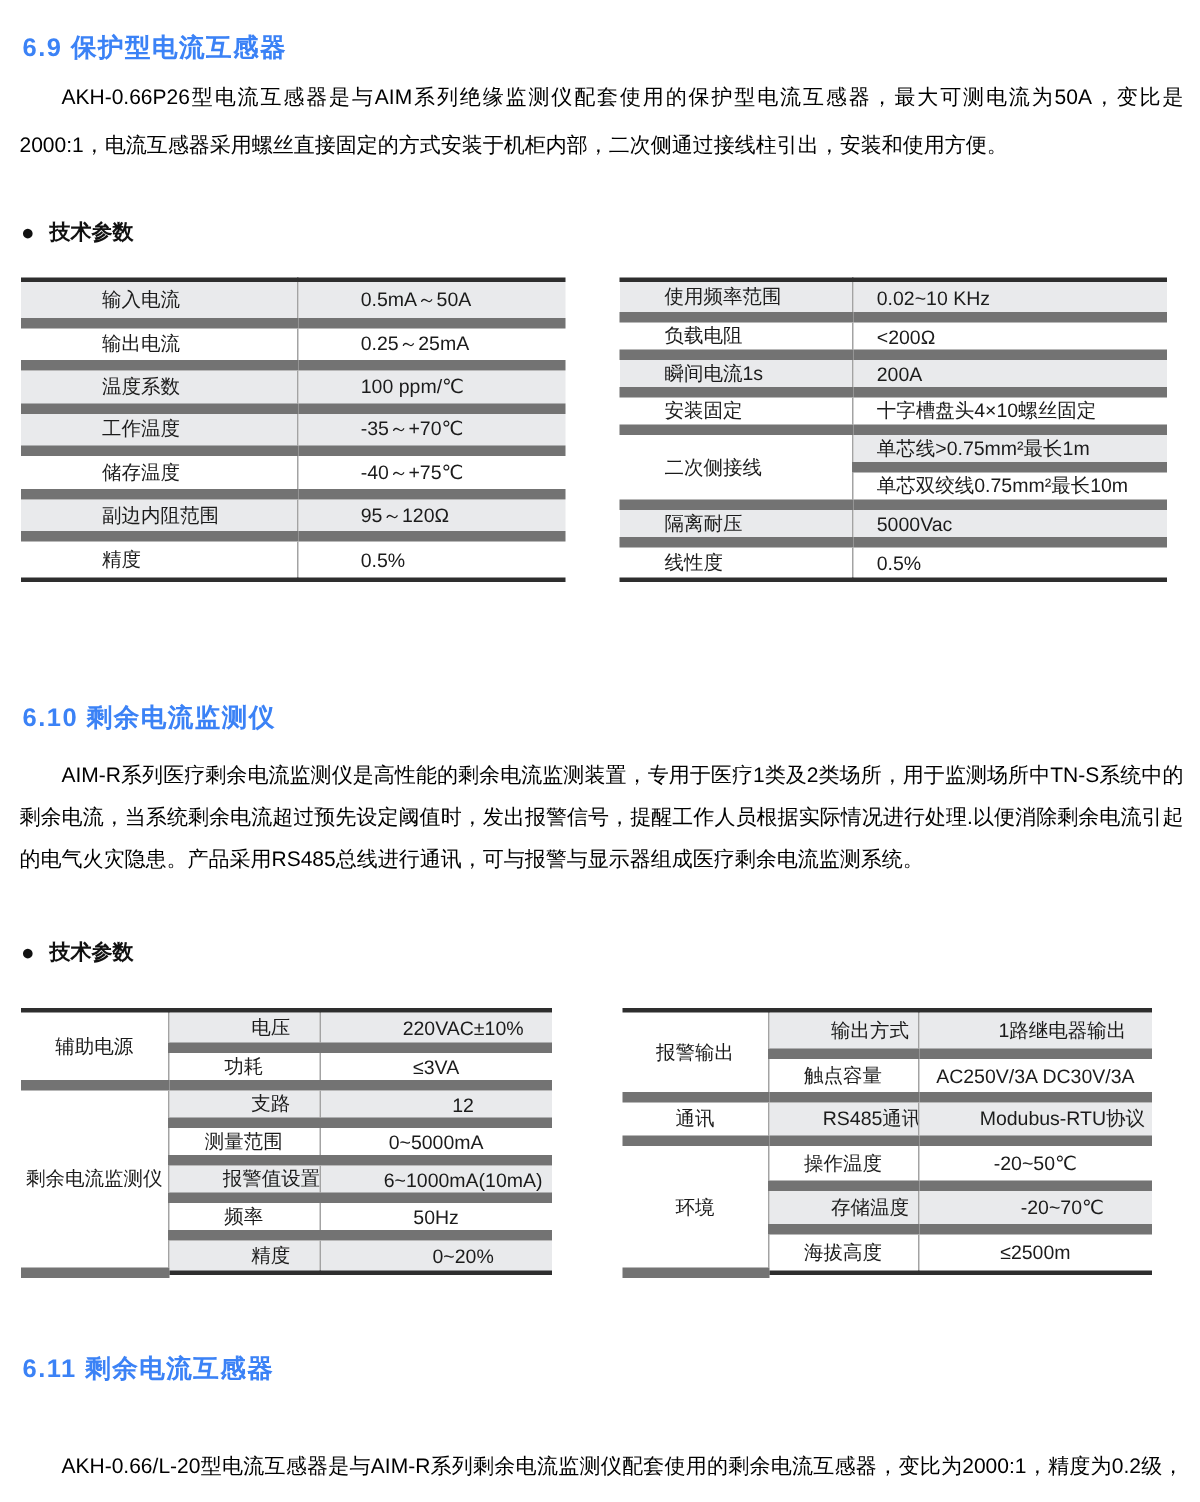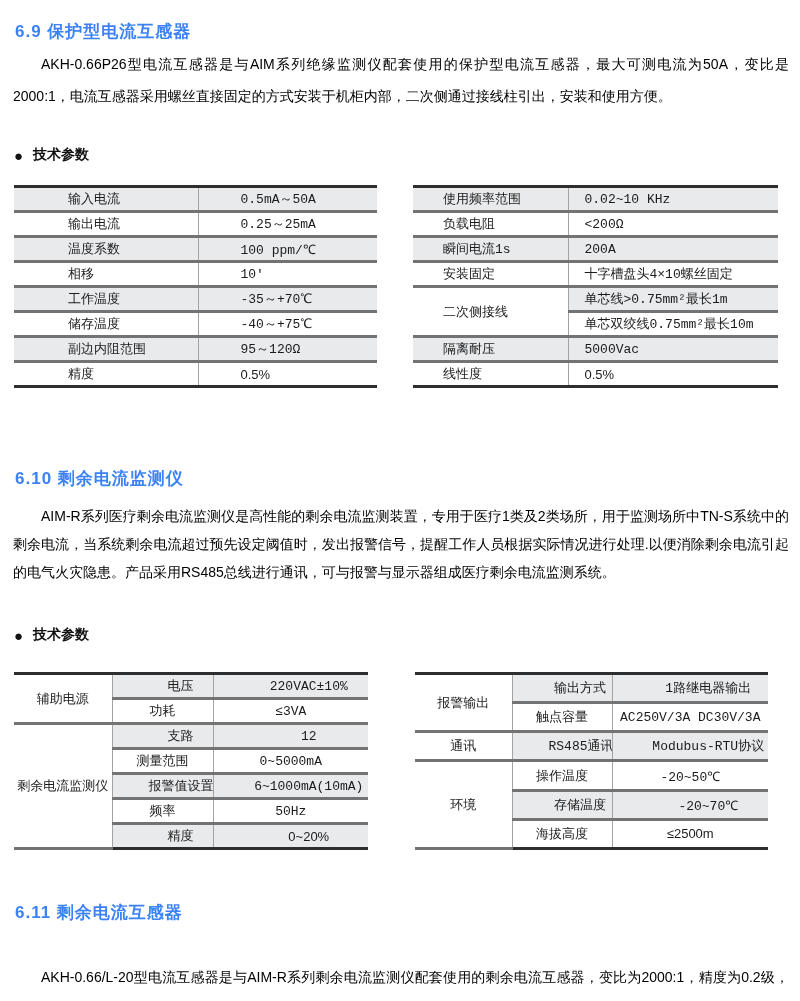--- a/index.html
+++ b/index.html
@@ -52,21 +52,21 @@
     border-bottom: 3px solid #2e2e2e;
   }
   td {
     height: 25px;
     font-size: 13px;
     color: #1b1b1b;
     vertical-align: middle;
     overflow: hidden;
     white-space: nowrap;
   }
-  tr:not(:last-child) > td { border-bottom: 3px solid #737373; font-family: Liberation Mono, monospace; }
+  tr:not(:last-child) > td { border-bottom: 7px solid #737373; }
   td.bdr { border-right: 1px solid #a3a3a3; }
   td.sh { background: #e9eaec; padding-left: 36px; }
   
   .t69l { width: 363px; margin-right: 36px; }
   .t69l td.lbl { width: 184px; padding-left: 54px; }
   .t69l td.val { padding-left: 42px; }
   
   .t69r { width: 365px; }
   .t69r td.lbl { width: 155px; padding-left: 30px; }
   .t69r td.val { padding-left: 16px; }
@@ -101,24 +101,20 @@
         </tr>
         <tr>
           <td class="lbl bdr">输出电流</td>
           <td class="val">0.25～25mA</td>
         </tr>
         <tr>
           <td class="lbl bdr sh">温度系数</td>
           <td class="val sh">100 ppm/℃</td>
         </tr>
         <tr>
-          <td class="lbl bdr">相移</td>
-          <td class="val">10′</td>
-        </tr>
-        <tr>
           <td class="lbl bdr sh">工作温度</td>
           <td class="val sh">-35～+70℃</td>
         </tr>
         <tr>
           <td class="lbl bdr">储存温度</td>
           <td class="val">-40～+75℃</td>
         </tr>
         <tr>
           <td class="lbl bdr sh">副边内阻范围</td>
           <td class="val sh">95～120Ω</td>

